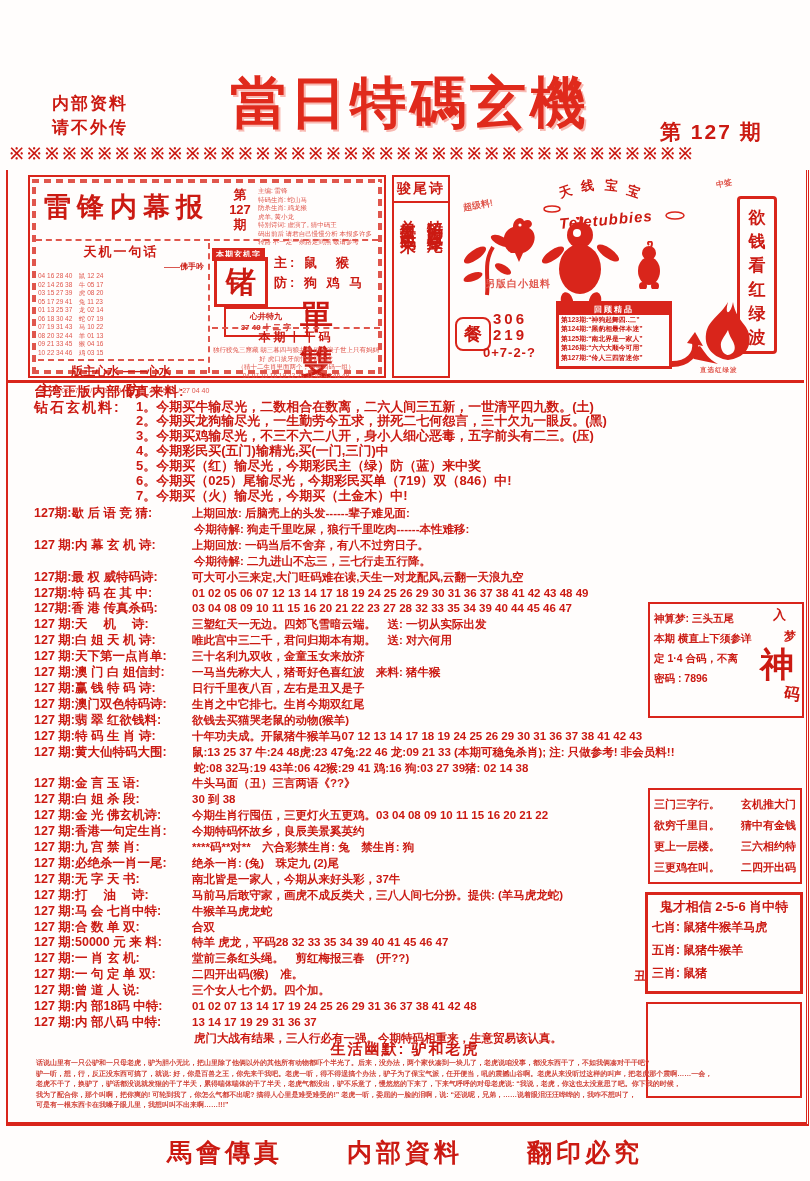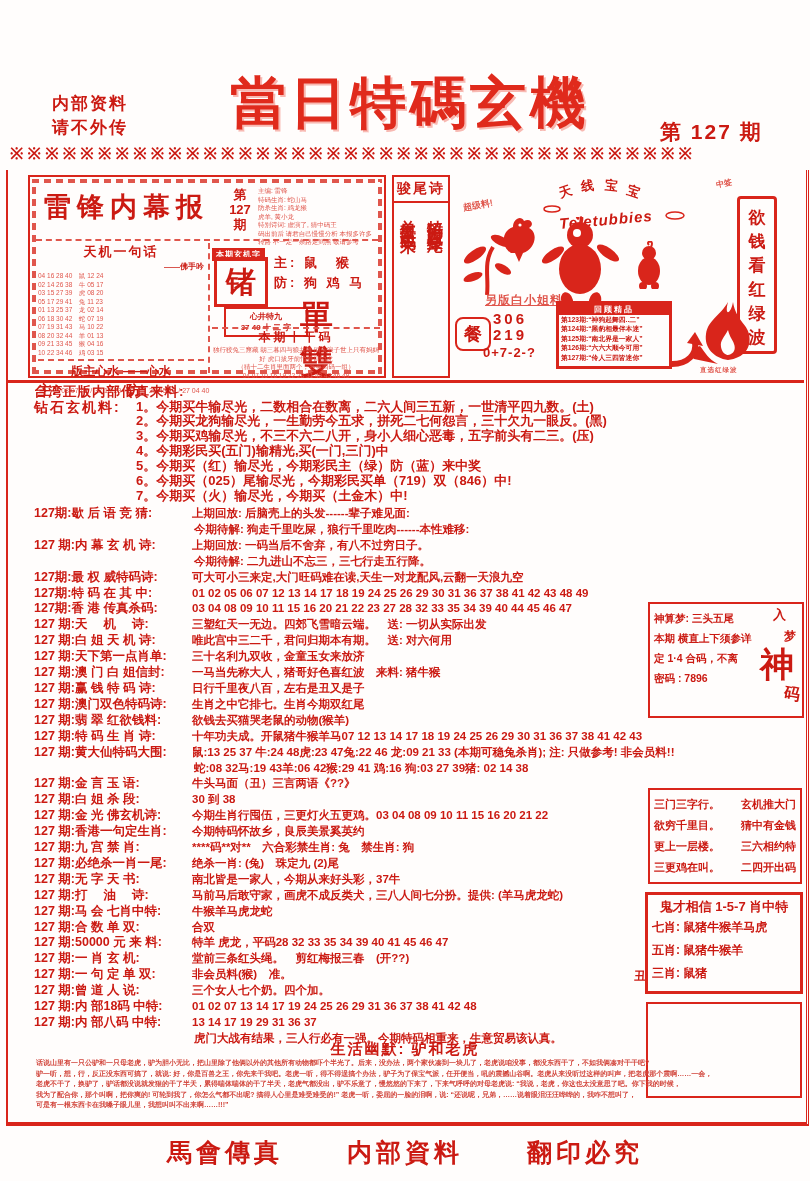--- a/index.html
+++ b/index.html
@@ -42,21 +42,21 @@
   
   .poembox{left:392px;top:175px;width:58px;height:203px;}
   .poem-hd{font-size:14px;font-weight:900;text-align:center;letter-spacing:2px;border-bottom:2px solid #d9251b;padding:3px 0;font-family:"DejaVu Serif",serif;}
   .poem-body{display:flex;justify-content:center;gap:6px;padding-top:4px;}
   .vtext{writing-mode:vertical-rl;font-size:16px;font-weight:900;letter-spacing:3px;}
   
   .tele{left:455px;top:175px;width:252px;height:203px;}
   .tele-stamp1{position:absolute;left:8px;top:24px;font-size:9px;font-weight:bold;transform:rotate(-10deg);color:#e0564c;}
   .tt-char{position:absolute;font-size:13px;font-weight:900;}
   .tt-brand{position:absolute;left:104px;top:36px;font-size:15px;font-weight:900;font-style:italic;transform:rotate(-5deg);letter-spacing:1px;}
-  .tele-substamp{position:absolute;left:30px;top:117px;font-size:12px;font-weight:bold;letter-spacing:1px;color:#e0564c;text-decoration:underline;}
+  .tele-substamp{position:absolute;left:30px;top:102px;font-size:10px;font-weight:bold;letter-spacing:1px;color:#e0564c;}
   .oct{position:absolute;left:0px;top:142px;width:32px;height:30px;border:2px solid #d9251b;border-radius:8px;font-size:18px;font-weight:900;text-align:center;line-height:30px;font-family:"DejaVu Serif",serif;}
   .telenums{position:absolute;left:38px;top:136px;font-size:15px;font-weight:900;letter-spacing:3px;line-height:16px;}
   .teleformula{position:absolute;left:28px;top:170px;font-size:13px;font-weight:900;letter-spacing:1px;}
   .telelist{position:absolute;left:101px;top:126px;width:110px;height:62px;border:3px solid #d9251b;}
   .telelist-t{background:#d9251b;color:#fff;font-size:8px;font-weight:bold;text-align:center;letter-spacing:2px;}
   .telelist-l{font-size:6.8px;line-height:9.4px;font-weight:bold;white-space:nowrap;padding-left:2px;}
   
   .mstamp{left:737px;top:196px;width:40px;height:158px;border:3px solid #d9251b;border-radius:4px;text-align:center;padding-top:6px;box-sizing:border-box;}
   .mstamp div{font-size:17px;font-weight:900;line-height:24px;font-family:"DejaVu Serif",serif;}
   .mnote{left:716px;top:178px;font-size:8px;font-weight:bold;transform:rotate(-12deg);color:#e0564c;}
@@ -314,21 +314,21 @@
       <div class="mrow"><span class="mk">127 期:金 光 佛玄机诗:</span><span class="mv">今期生肖行囤伍，三更灯火五更鸡。03 04 08 09 10 11 15 16 20 21 22</span></div>
       <div class="mrow"><span class="mk">127 期:香港一句定生肖:</span><span class="mv">今期特码怀故乡，良辰美景奚英约</span></div>
       <div class="mrow"><span class="mk">127 期:九 宫 禁 肖:</span><span class="mv">****码**对**　六合彩禁生肖: 兔　禁生肖: 狗</span></div>
       <div class="mrow"><span class="mk">127 期:必绝杀一肖一尾:</span><span class="mv">绝杀一肖: (兔)　珠定九 (2)尾</span></div>
       <div class="mrow"><span class="mk">127 期:无 字 天 书:</span><span class="mv">南北皆是一家人，今期从来好头彩，37牛</span></div>
       <div class="mrow"><span class="mk">127 期:打 　油　 诗:</span><span class="mv">马前马后敢守家，画虎不成反类犬，三八人间七分扮。提供: (羊马虎龙蛇)</span></div>
       <div class="mrow"><span class="mk">127 期:马 会 七肖中特:</span><span class="mv">牛猴羊马虎龙蛇</span></div>
       <div class="mrow"><span class="mk">127 期:合 数 单 双:</span><span class="mv">合双</span></div>
       <div class="mrow"><span class="mk">127 期:50000 元 来 料:</span><span class="mv">特羊 虎龙，平码28 32 33 35 34 39 40 41 45 46 47</span></div>
       <div class="mrow"><span class="mk">127 期:一 肖 玄 机:</span><span class="mv">堂前三条红头绳。　剪红梅报三春　(开??)</span></div>
-      <div class="mrow"><span class="mk">127 期:一 句 定 单 双:</span><span class="mv">非会员料(猴)　准。</span></div>
+      <div class="mrow"><span class="mk">127 期:一 句 定 单 双:</span><span class="mv">二四开出码(猴)　准。</span></div>
       <div class="mrow"><span class="mk">127 期:曾 道 人 说:</span><span class="mv">三个女人七个奶。四个加。</span></div>
       <div class="mrow"><span class="mk">127 期:内 部18码 中特:</span><span class="mv">01 02 07 13 14 17 19 24 25 26 29 31 36 37 38 41 42 48</span></div>
       <div class="mrow"><span class="mk">127 期:内 部八码 中特:</span><span class="mv">13 14 17 19 29 31 36 37</span></div>
       <div class="mrow cont"><span class="mv">虎门大战有结果，三人行必有一强。今期特码相重来，生意贸易该认真。</span></div>
     </div>
 
   <div class="rb shensuan">
     <div>
         <div class="ss-l">神算梦: 三头五尾</div>
         <div class="ss-l">本期 横直上下须参详</div>
@@ -354,21 +354,21 @@
       <div class="sm-row">
         <span>更上一层楼。</span>
         <span>三六相约特</span>
       </div>
       <div class="sm-row">
         <span>三更鸡在叫。</span>
         <span>二四开出码</span>
       </div>
     </div>
   <div class="rb guicai">
-    <div class="gc-t">鬼才相信 1-5-7 肖中特</div>
+    <div class="gc-t">鬼才相信 2-5-6 肖中特</div>
     <div>
         <div class="gc-l">七肖: 鼠猪牛猴羊马虎</div>
         <div class="gc-l">五肖: 鼠猪牛猴羊</div>
         <div class="gc-l">三肖: 鼠猪</div>
       </div>
   </div>
   <div class="abs chou">丑</div>
   <div class="abs emptybox"></div>
 
   <div class="abs humor-t">生活幽默: 驴和老虎</div>

